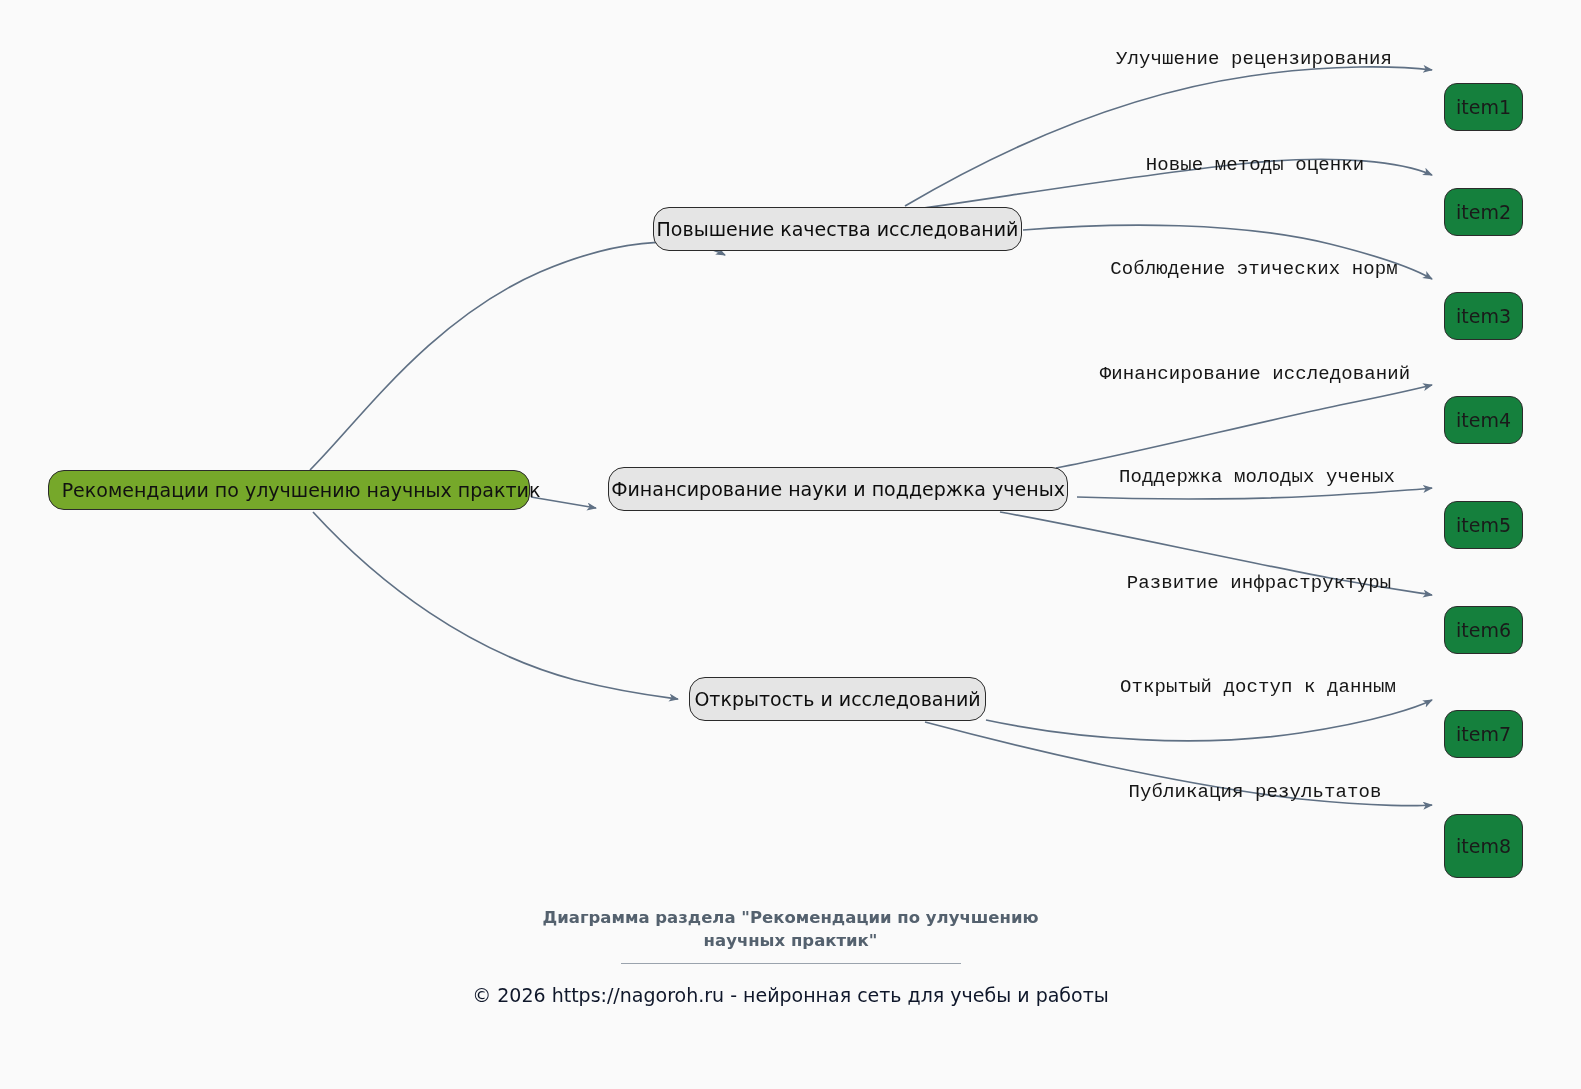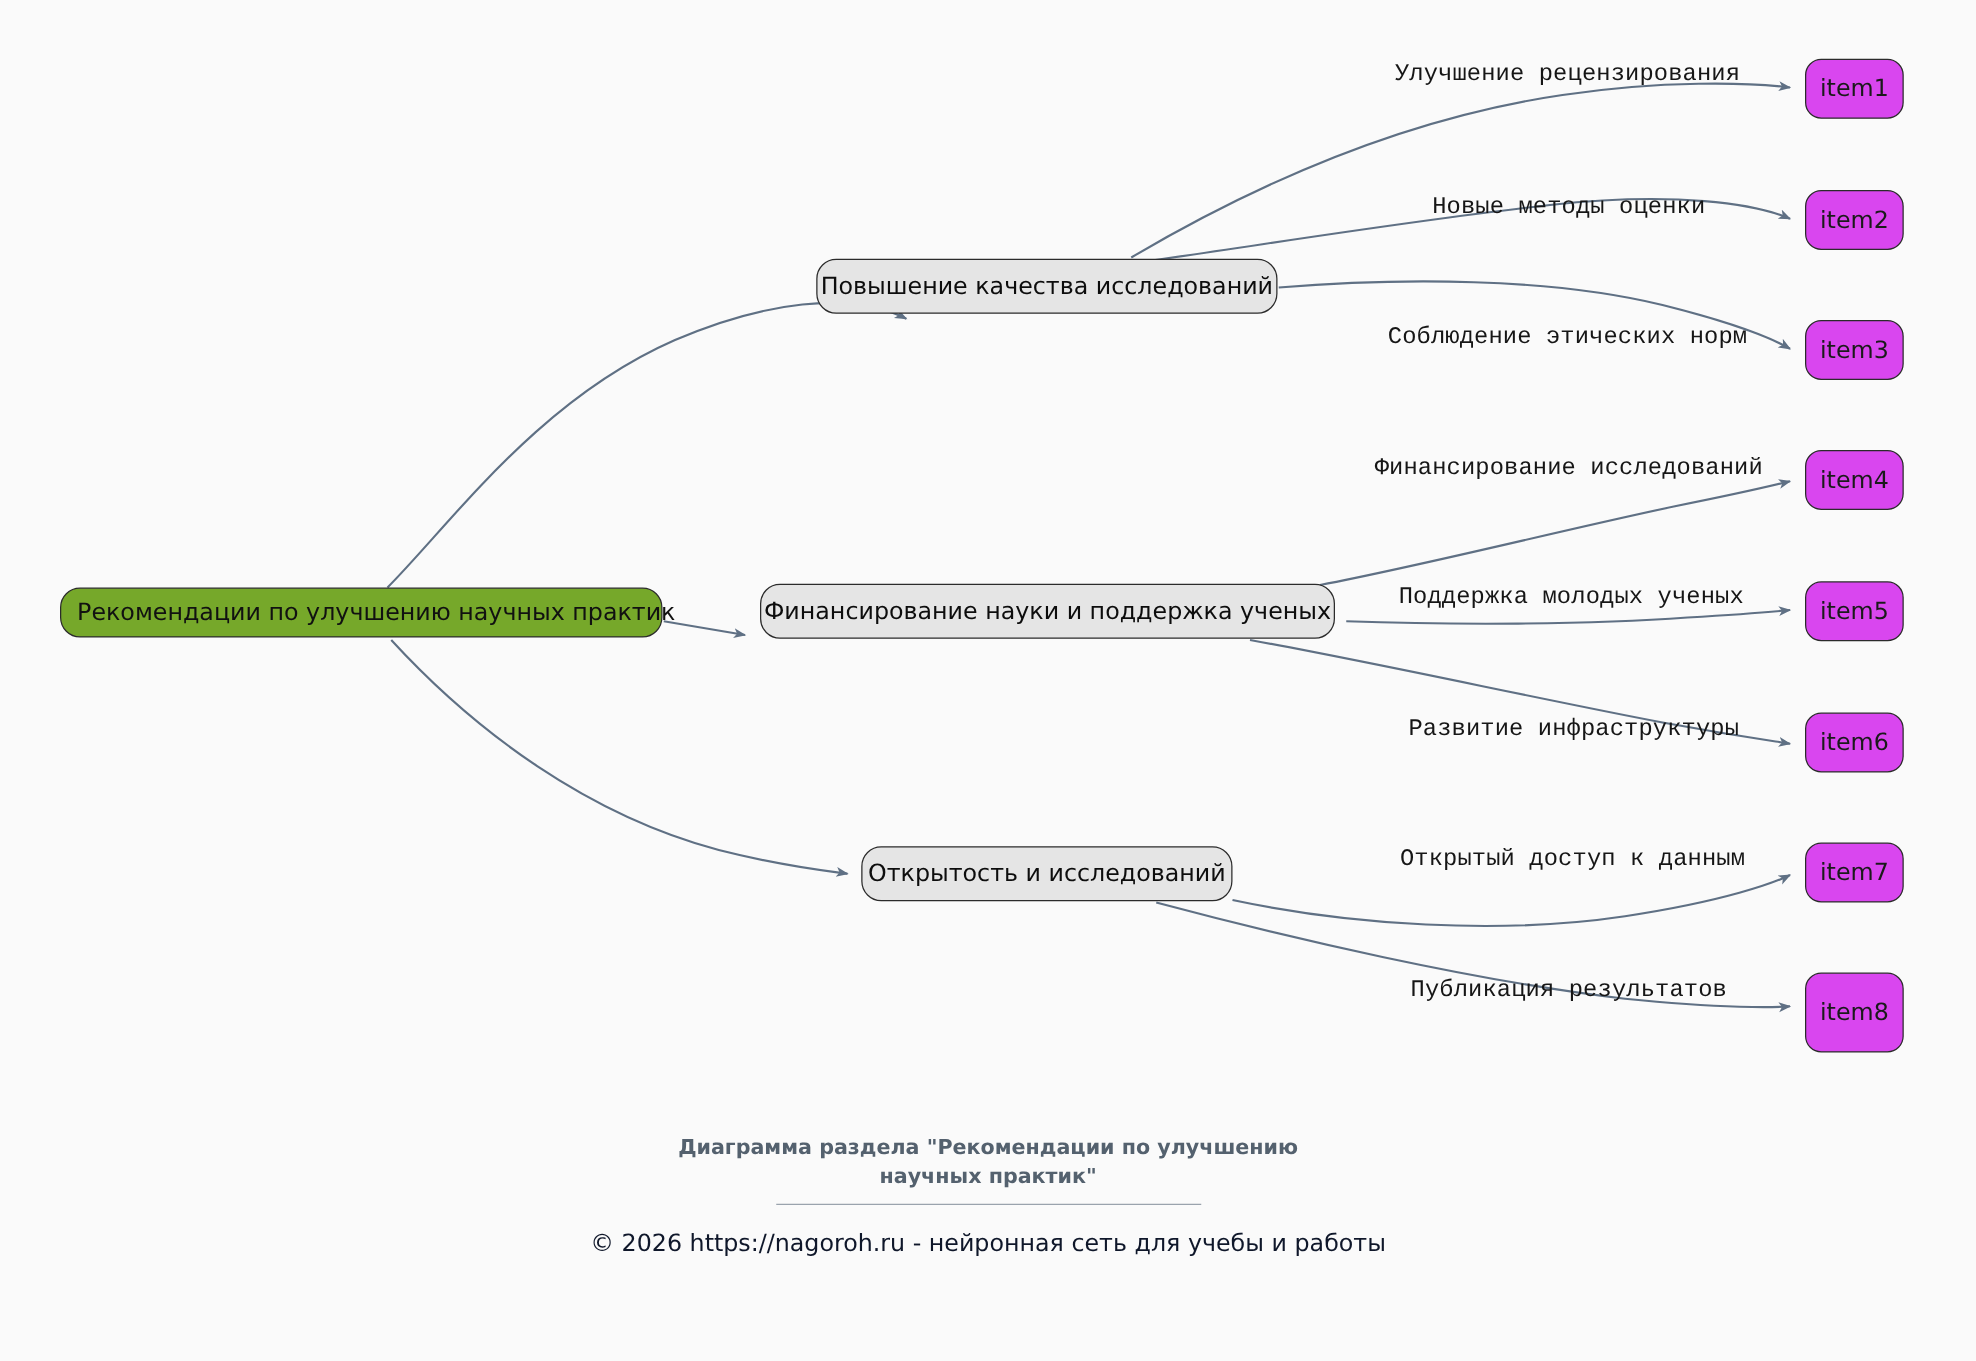--- a/index.html
+++ b/index.html
@@ -42,25 +42,26 @@
     padding-left: 24px;
   }
   .node-branch {
     background: #e5e5e5;
     border: 1.6px solid #2b2b2b;
     font-size: 19px;
     border-radius: 16px;
     color: #0d0d0d;
   }
   .node-leaf {
-    background: #d946ef;
+    background: #15803d;
     border: 1.8px solid #2b2b2b;
     font-size: 19px;
     border-radius: 13px;
     color: #1a1a1a;
+    margin-top: 36px;
   }
   .edge-label {
     position: absolute;
     font-family: Liberation Mono, monospace;
     font-size: 19px;
     color: #161616;
     white-space: nowrap;
     transform: translate(-50%, -50%);
     letter-spacing: 0.1px;
   }

